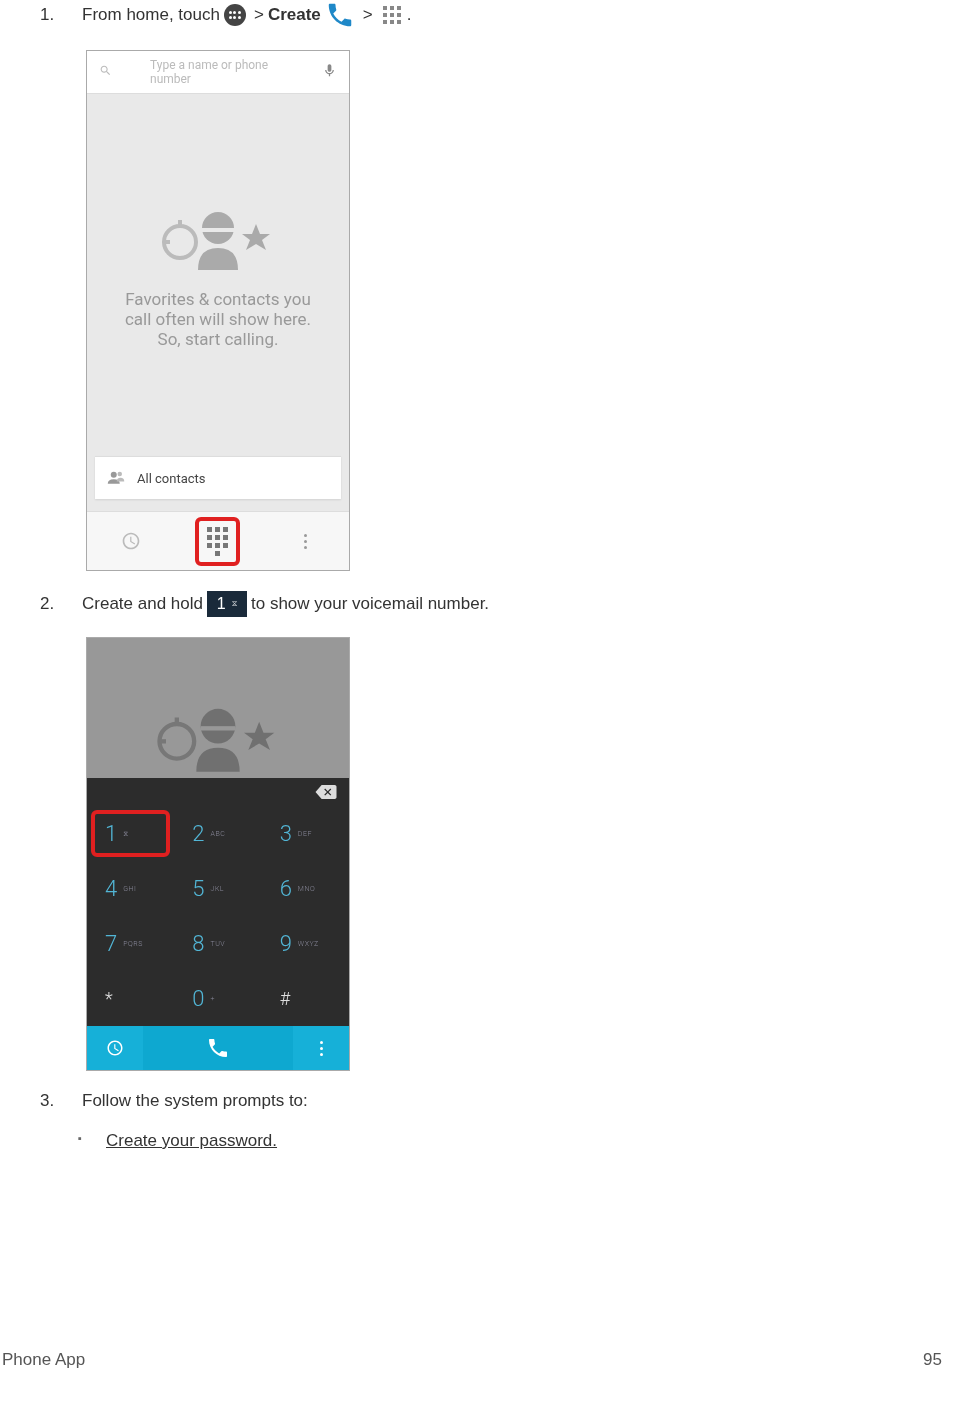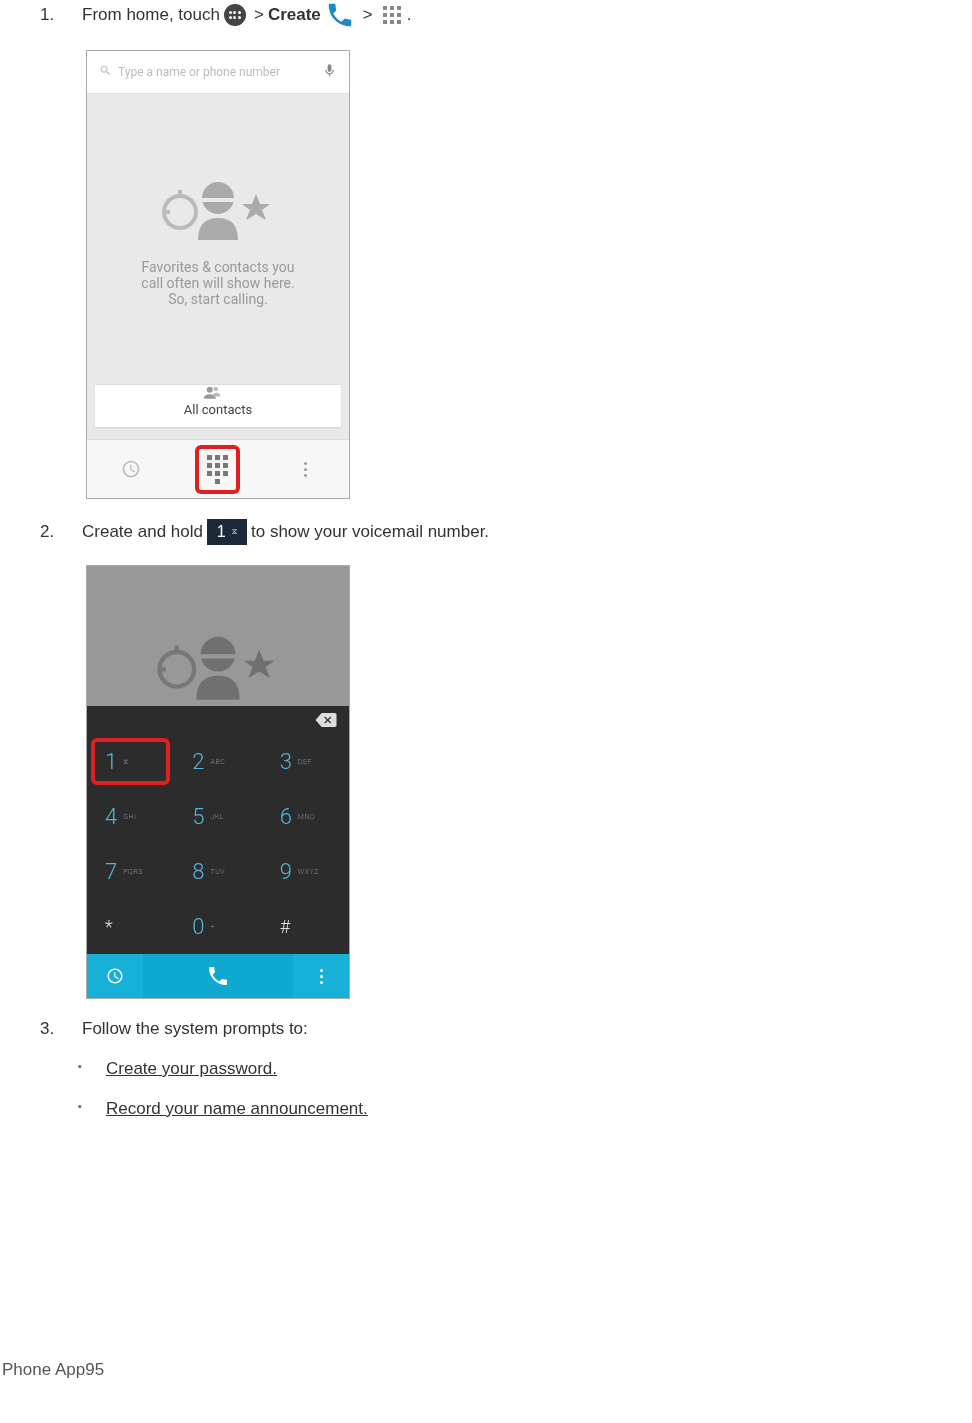--- a/index.html
+++ b/index.html
@@ -111,36 +111,37 @@
   }
   .shot1-search {
     background: #fff;
     height: 42px;
     display: flex;
     align-items: center;
     padding: 0 12px;
     color: #bbb;
     font-size: 12px;
     border-bottom: 1px solid #ddd;
+    gap: 32px;
   }
   .shot1-search .sicon {
     margin-right: 6px;
   }
   .shot1-search .mic {
     margin-left: auto;
     color: #888;
   }
   .shot1-empty {
-    height: 290px;
+    height: 362px;
     display: flex;
     flex-direction: column;
     align-items: center;
     justify-content: center;
     color: #999;
-    font-size: 14px;
+    font-size: 17px;
     text-align: center;
     padding: 0 30px;
   }
   .empty-graphic {
     position: relative;
     margin-bottom: 15px;
     display: flex;
     align-items: center;
   }
   .empty-graphic svg { display:block; }
@@ -148,21 +149,20 @@
     background: #fff;
     height: 42px;
     display: flex;
     align-items: center;
     padding: 0 12px;
     font-size: 13px;
     color: #444;
     border-top: 1px solid #ddd;
     margin: 0 8px;
     box-shadow: 0 1px 2px rgba(0,0,0,0.1);
-    flex-direction: column;
   }
   .shot1-allcontacts .cicon {
     margin-right: 12px;
     color: #888;
   }
   .shot1-bottom {
     background: #f7f7f7;
     height: 58px;
     display: flex;
     align-items: center;
@@ -287,25 +287,25 @@
     content: "▪";
     position: absolute;
     left: 0;
     color: #666;
     font-size: 11px;
     top: 11px;
   }
 
   .footer {
     position: absolute;
-    bottom: 10px;
+    bottom: 20px;
     left: 2px;
     right: 30px;
     display: flex;
-    justify-content: flex-start;
+    justify-content: space-between;
     color: #555;
     font-size: 17px;
   }
   b { font-weight: bold; }
 </style>
 </head>
 <body>
 
 <div class="page">
 
@@ -527,21 +527,20 @@
 
   </li>
 
   <li>
     <div class="step-row">
       <span class="step-num">3.</span>
       <span>Follow the system prompts to:</span>
     </div>
     <ul class="sub-list square" style="padding-left:48px;text-decoration:underline;">
       <li>Create your password.</li>
-      <li>Record your name announcement.</li>
     </ul>
   </li>
 
 </ol>
 
 <div class="footer">
   <span>Phone App</span>
   <span>95</span>
 </div>
 

